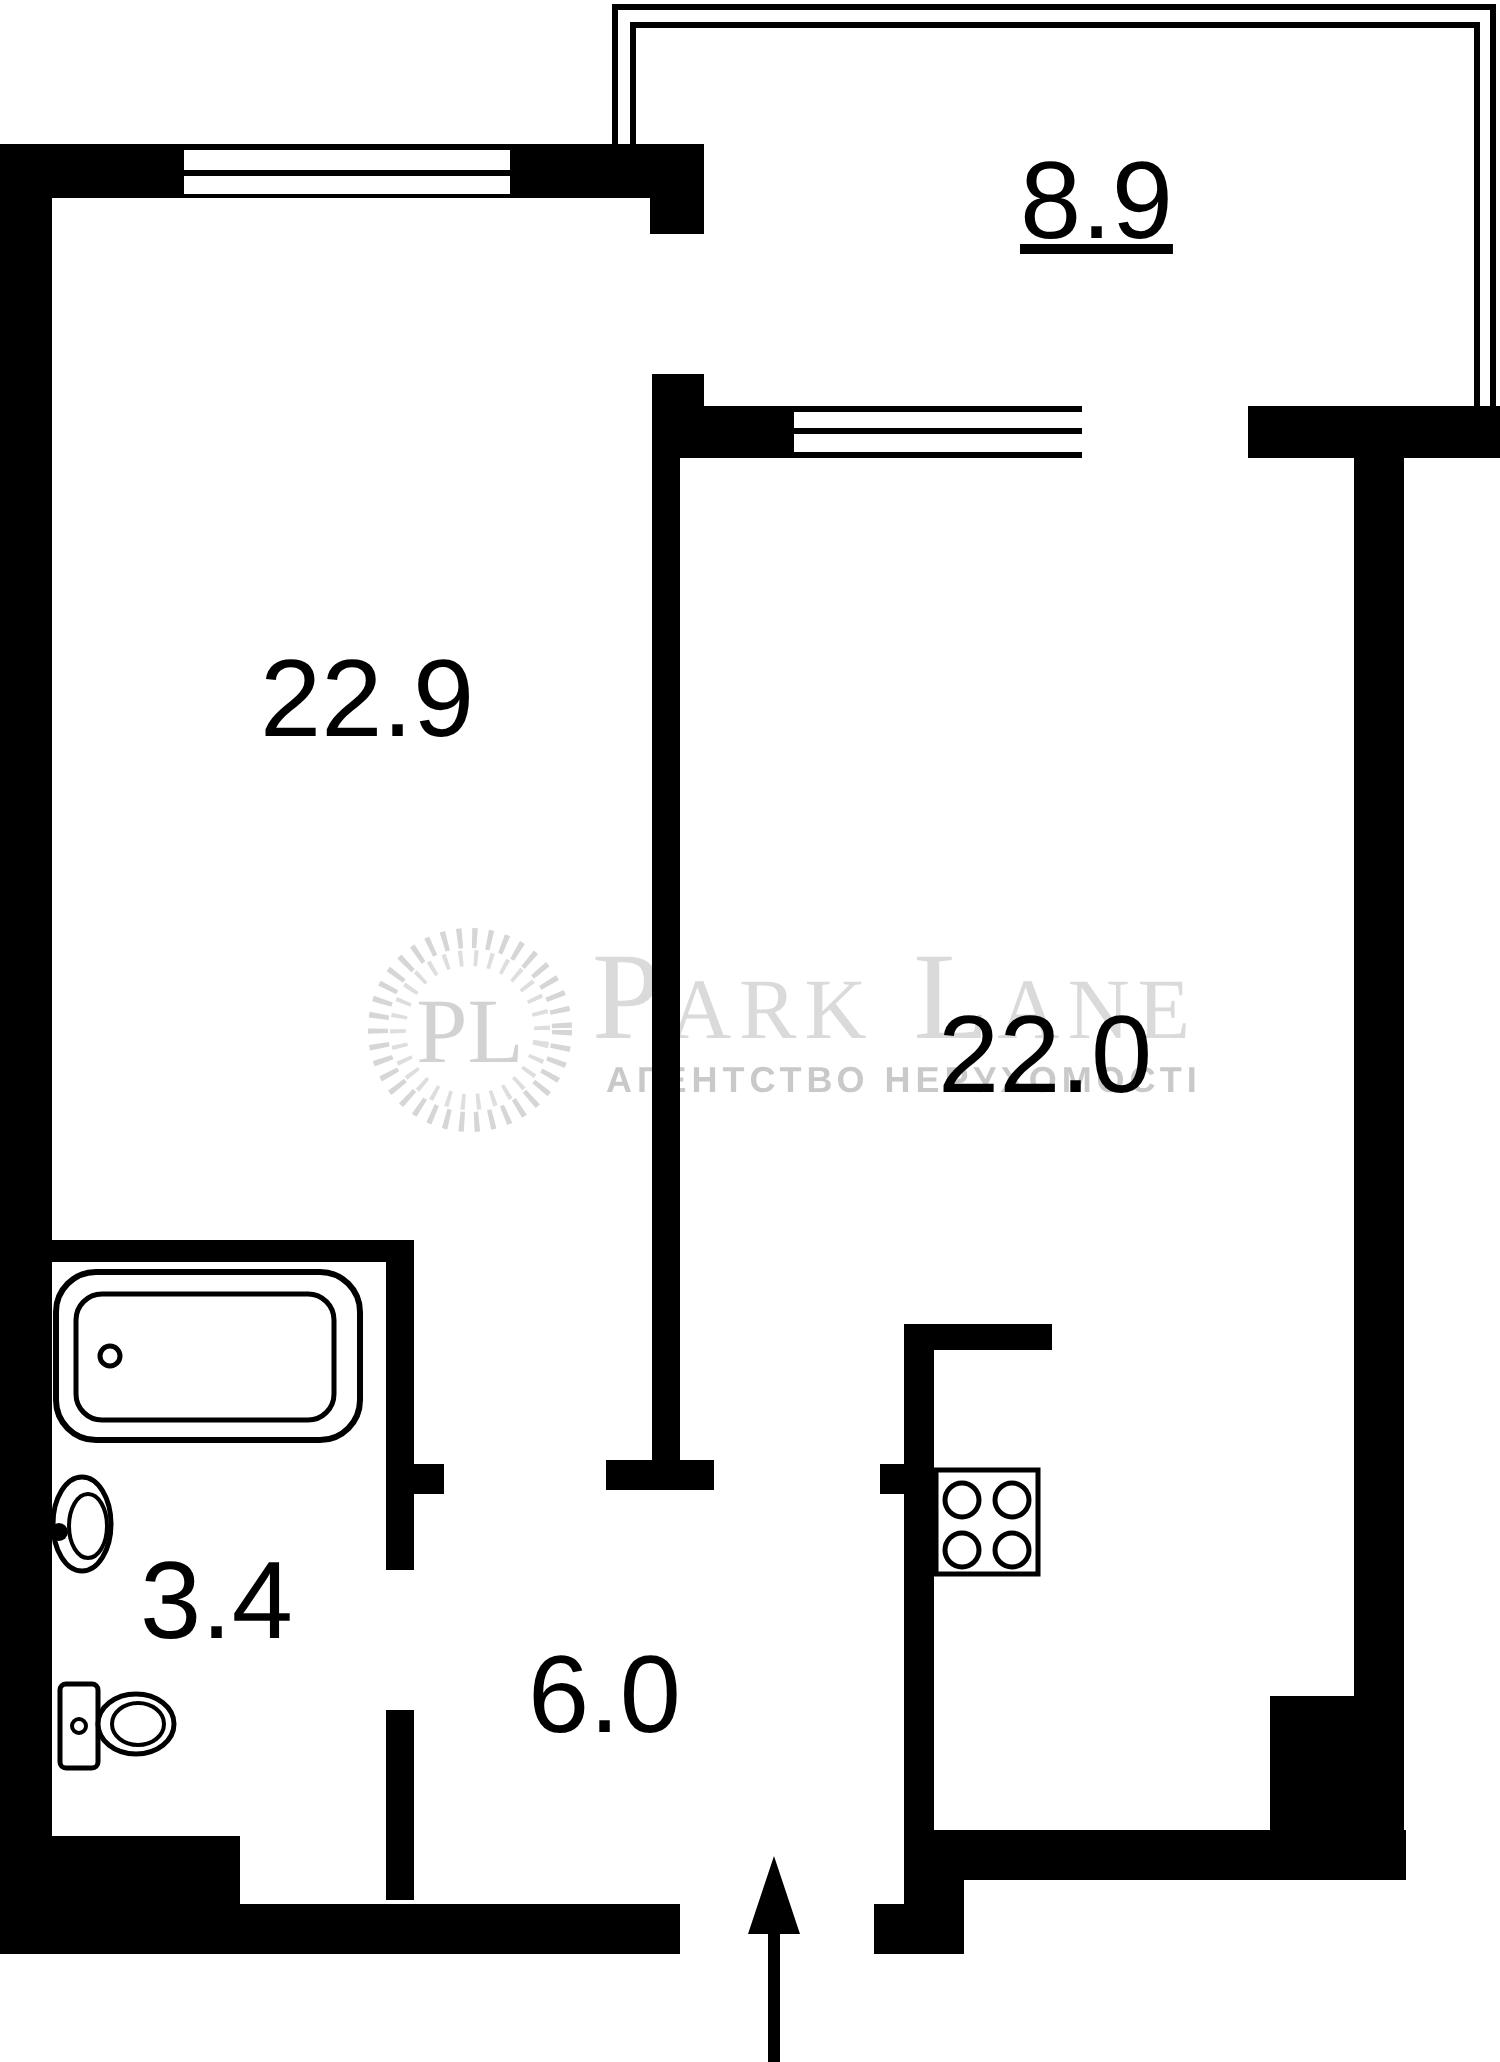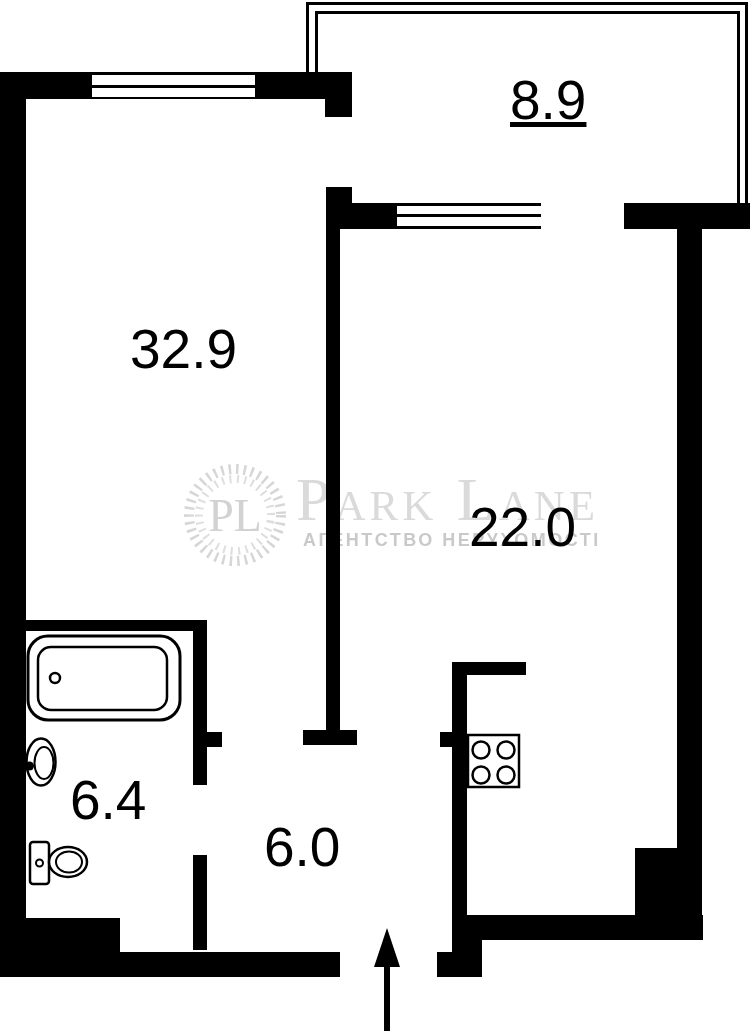--- a/index.html
+++ b/index.html
@@ -127,18 +127,18 @@
       <circle cx="506" cy="775" r="8.5" fill="#ffffff" stroke="#000000" stroke-width="2.5"></circle>
     </g>
 
     <g>
       <rect x="384" y="964" width="6" height="67" fill="#000000"></rect>
       <polygon points="387,928 374,967 400,967" fill="#000000"></polygon>
     </g>
   </svg>
 
   <div class="room-label" style="left:510px;top:73px;text-decoration:underline;">8.9</div>
-  <div class="room-label" style="left:130px;top:322px;">32.9</div>
+  <div class="room-label" style="left:130px;top:322px;">22.9</div>
   <div class="room-label" style="left:469px;top:500px;">22.0</div>
-  <div class="room-label" style="left:70px;top:773px;">6.4</div>
+  <div class="room-label" style="left:70px;top:773px;">3.4</div>
   <div class="room-label" style="left:264px;top:820px;">6.0</div>
 
 </div>
 
 </body></html>

